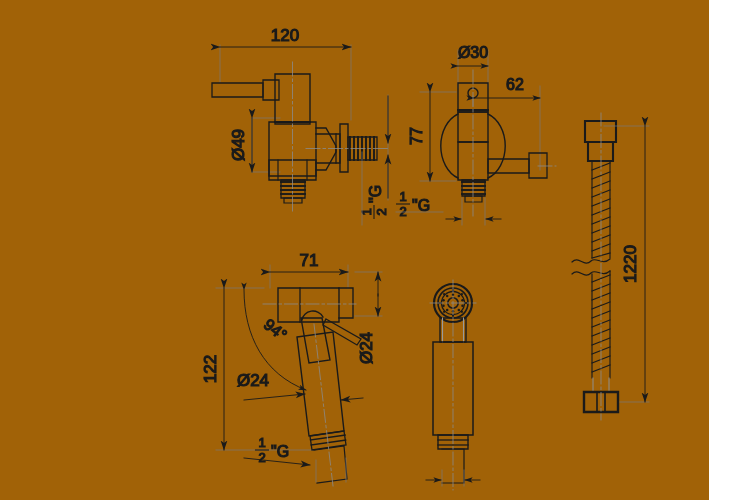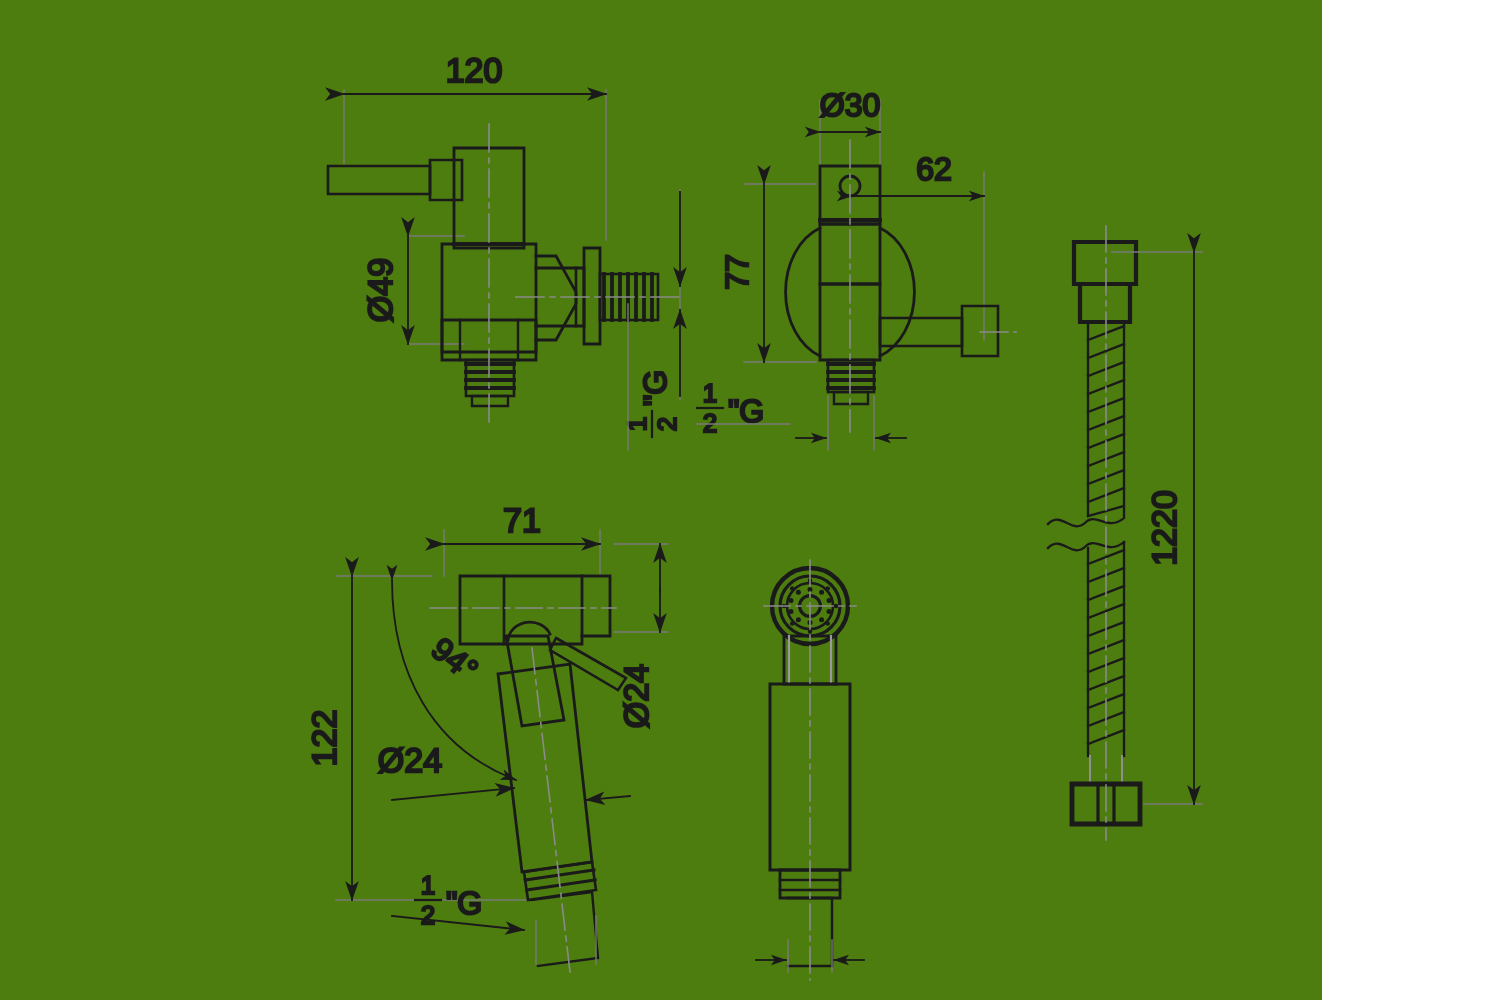--- a/index.html
+++ b/index.html
@@ -1,17 +1,17 @@
 <!DOCTYPE html>
 <html><head>
 <meta charset="utf-8">
 <style>
   html,body{margin:0;padding:0;background:#ffffff;}
   body{width:750px;height:500px;overflow:hidden;font-family:"Liberation Sans",sans-serif;}
-  #sheet{position:relative;width:661px;height:500px;background:#4d7c0f;}
+  #sheet{position:relative;width:661px;height:500px;background:#a16207;padding-left:48px;}
   svg{display:block;}
   text{font-family:"Liberation Sans",sans-serif;fill:#1a1a1a;}
 </style>
 </head>
 <body>
 
 <div id="sheet">
 <svg width="750" height="500" viewBox="0 0 750 500" xmlns="http://www.w3.org/2000/svg">
 
   <defs>

